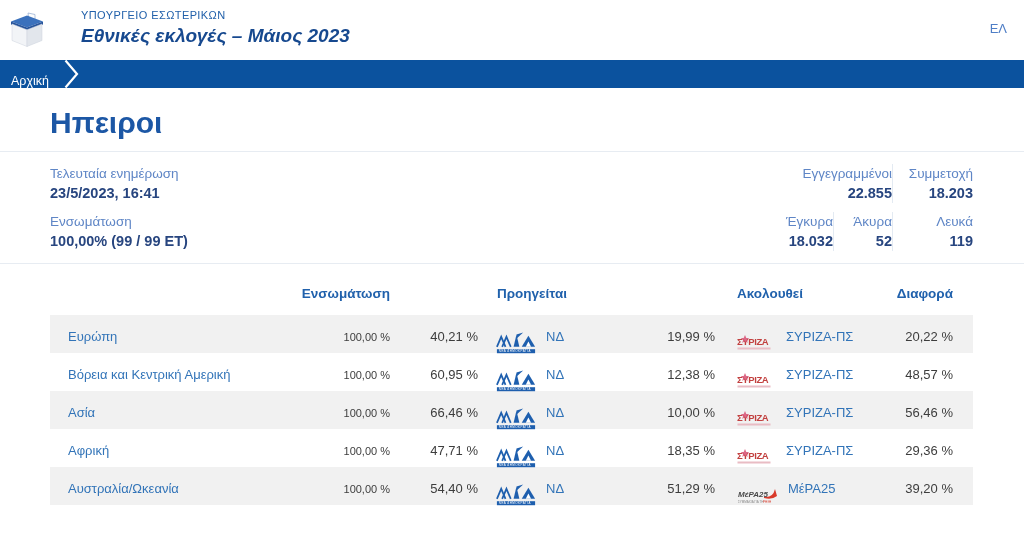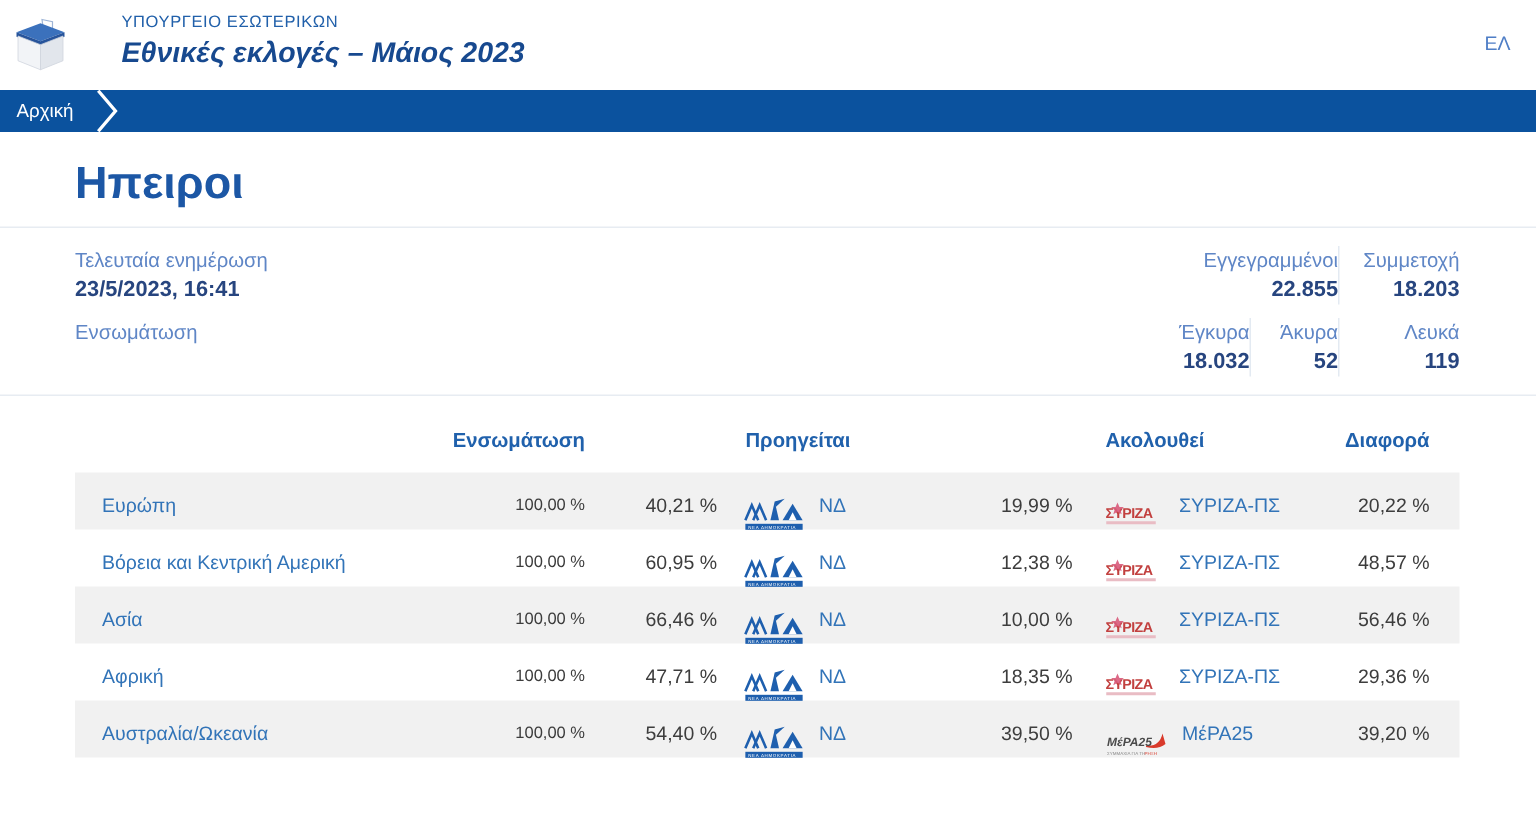--- a/index.html
+++ b/index.html
@@ -15,21 +15,21 @@
   .brand { position:absolute; left:48px; top:9px;margin-left:33px; }
   .brand .ministry { font-size:11px; letter-spacing:.4px; color:#2160aa; font-weight:400; }
   .brand .election-title { font-size:19px; font-weight:700; color:#17498f; margin-top:4px;font-style:italic; }
   .lang-toggle {
     position:absolute; right:17px; top:21px; font-size:13px; font-weight:400;
     color:#4f7ec6; cursor:pointer; background:none; border:none;
     font-family:inherit;
   }
   
   .breadcrumb-bar {
-    height:28px; background:#0b529e; display:flex; align-items:center;
+    height:28px; background:#0b529e; display:flex; align-items:flex-end;
     color:#fff;
   }
   .breadcrumb-home { font-size:12.5px; color:#fff; padding:0 14px 0 11px; cursor:pointer; text-decoration:none; }
   .crumb-chevron { display:block; }
   
   .page-title {
     margin:16px 0 0 50px; font-size:30px; font-weight:600; color:#1c57a5;
     height:38px; line-height:38px;
   }
   .divider { border:none; border-top:1px solid #e7ecf2; margin-top:9px; }
@@ -103,20 +103,21 @@
 <hr class="divider">
 
 <section class="stats">
   <div class="stats-left">
     <div class="stat-group">
       <div class="stat-label">Τελευταία ενημέρωση</div>
       <div class="stat-value">23/5/2023, 16:41</div>
     </div>
     <div class="stat-group">
       <div class="stat-label">Ενσωμάτωση</div>
+      <div class="stat-value">100,00% (99 / 99 ΕΤ)</div>
     </div>
   </div>
   <div class="stats-right">
     <div class="stats-row">
       <div class="stat-cell w120">
         <div class="stat-label">Εγγεγραμμένοι</div>
         <div class="stat-value">22.855</div>
       </div>
       <div class="stat-cell w81 sep">
         <div class="stat-label">Συμμετοχή</div>
@@ -308,21 +309,21 @@
           <path d="M19.5 16 L22.5 3 L25.5 16 Z" fill="#1e5fae"></path>
           <path d="M22.5 3 L29.5 1 L23 7 Z" fill="#1e5fae"></path>
           <path d="M28 16 L35 4.5 L42 16 Z" fill="#1e5fae"></path>
           <path d="M32.2 16 L35 10.5 L37.8 16 Z" fill="#fff"></path>
           <rect x="2" y="18.5" width="40" height="4.2" fill="#1e5fae"></rect>
           <text x="4" y="21.9" font-size="3.1" fill="#ffffff" letter-spacing="0.5" class="nd-caption">ΝΕΑ ΔΗΜΟΚΡΑΤΙΑ</text>
         </svg>
       </span>
       <span class="party-label">ΝΔ</span>
     </div>
-    <div class="cell-num">39,50 %</div>
+    <div class="cell-num">51,29 %</div>
     <div class="cell-party follow">
       <span class="party-logo follow-logo"><svg width="42" height="20" viewBox="0 0 42 20">
               <path d="M27 12 Q36 13 38 4 L40 11 Q35 15 27 13 Z" fill="#d93a2b"></path>
               <text x="1" y="12" font-size="8" font-weight="bold" font-style="italic" fill="#4a4a4a" class="mera-word">ΜέΡΑ25</text>
               <text x="1" y="18" font-size="3" fill="#8a8a8a" class="mera-cap-gray">ΣΥΜΜΑΧΙΑ ΓΙΑ ΤΗ</text>
               <text x="26" y="18" font-size="3" fill="#d93a2b" class="mera-cap-red">ΡΗΞΗ</text>
             </svg></span>
       <span class="party-label">ΜέΡΑ25</span>
     </div>
     <div class="cell-diff">39,20 %</div>

